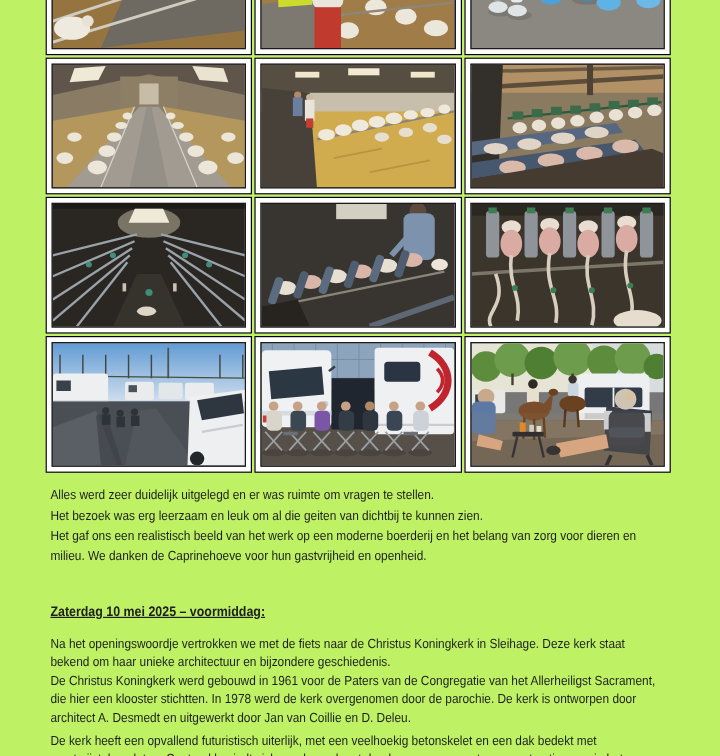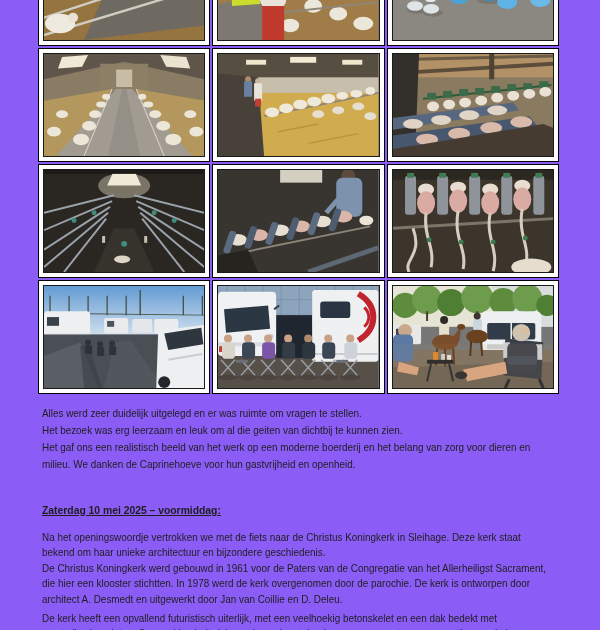--- a/index.html
+++ b/index.html
@@ -2,21 +2,21 @@
 <html><head>
 <meta charset="utf-8">
 <style>
   * { box-sizing: border-box; }
   html, body { margin: 0; padding: 0; }
   body {
     width: 600px; height: 630px; overflow: hidden;
     background: #ffffff;
     font-family: "Liberation Sans", "DejaVu Sans", sans-serif;
   }
-  .page { position: relative; width: 600px; height: 630px; background: #8b5cf6; overflow: hidden; padding-left: 28px; }
+  .page { position: relative; width: 600px; height: 630px; background: #bef264; overflow: hidden; padding-left: 28px; }
 
   
   .photo-grid {
     position: absolute; left: 38px; top: -68px; width: 521px;
     display: grid; grid-template-columns: 1fr 1fr 1fr; gap: 2px;
   }
   .photo-cell {
     height: 114px; border: 1px solid #000; background: #fff; padding: 4px;
   }
   .photo {

